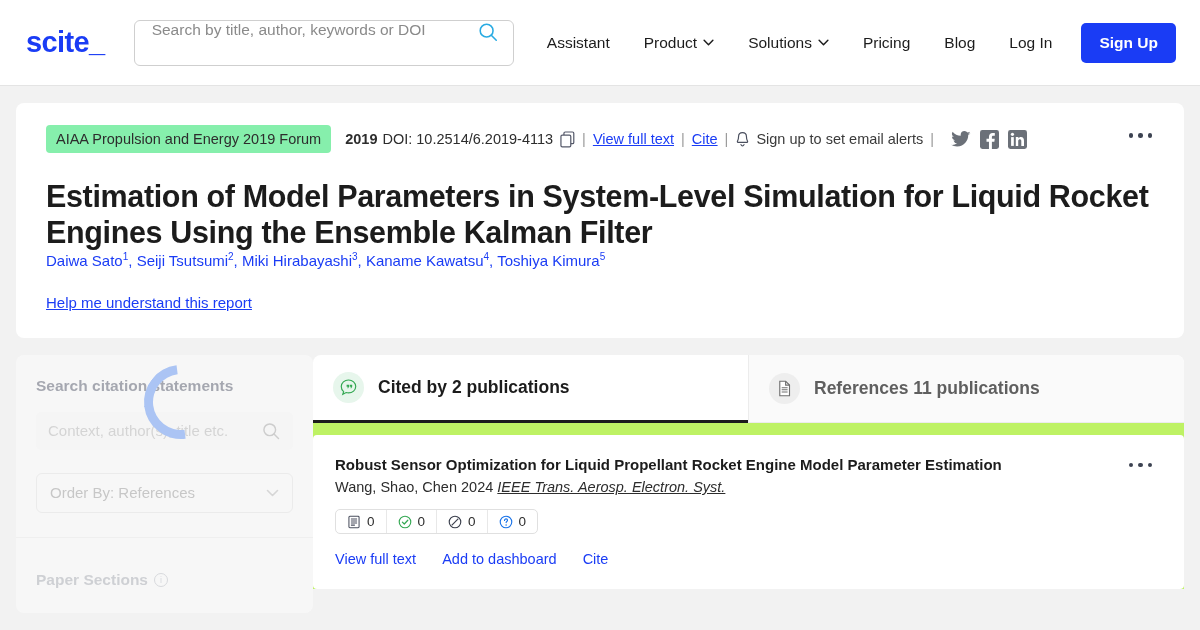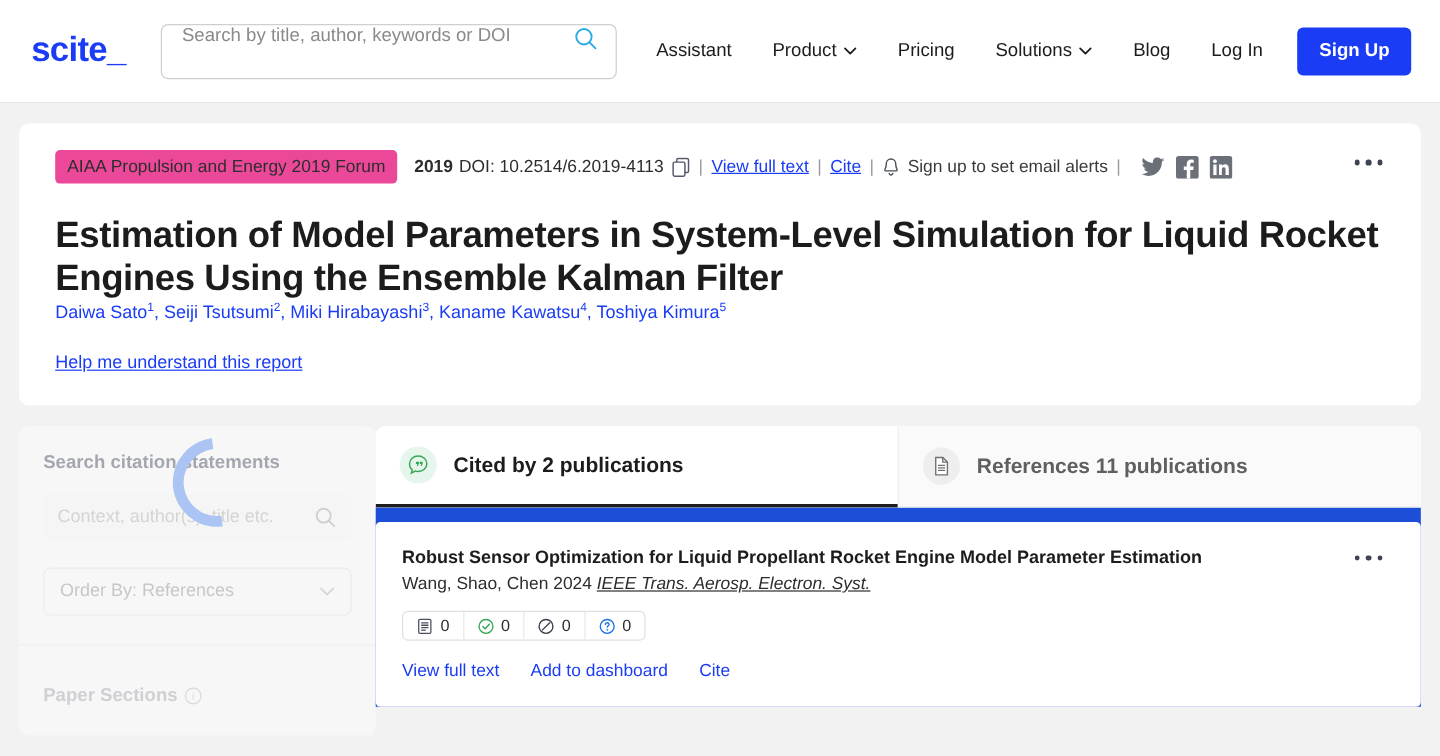--- a/index.html
+++ b/index.html
@@ -67,21 +67,21 @@
     background: #fff; border-radius: 8px;
     padding: 22px 24px 26px 30px;
     position: relative;
   }
   .meta-row {
     display: flex; align-items: center;
     font-size: 14.5px; color: #2d2d2d;
     flex-wrap: nowrap;
   }
   .journal-badge {
-    background: #ec4899; color: #2d2d2d;
+    background: #86efac; color: #2d2d2d;
     border-radius: 4px; padding: 6px 10px;
     font-size: 14.5px; white-space: nowrap;
   }
   .meta-year { font-weight: bold; margin-left: 14px; }
   .meta-doi { margin-left: 5px; color: #2d2d2d; }
   .copy-icon { width: 15px; height: 17px; margin-left: 7px; cursor: pointer; }
   .sep { color: #9a9a9a; margin: 0 7px; }
   .meta-link { color: #1a3cf5; text-decoration: underline; cursor: pointer; }
   .bell-icon { width: 15px; height: 17px; margin-right: 6px; }
   .alerts-text { color: #3a3a3a; cursor: pointer; }
@@ -200,21 +200,21 @@
     width: 31px; height: 31px; border-radius: 50%;
     display: flex; align-items: center; justify-content: center;
     flex-shrink: 0;
   }
   .tab-icon-circle.green { background: #e7f6ec; }
   .tab-icon-circle.gray { background: #eeeeee; }
   .tab-label { font-size: 17.5px; font-weight: bold; color: #1c1c1c; }
   .tab.inactive .tab-label { color: #5f5f5f; }
 
   .results {
-    background: #1d4ed8; padding-top: 12px;
+    background: #bef264; padding-top: 12px;
   }
   .result-card {
     background: #fff; border-radius: 4px;
     padding: 20px 24px 22px 22px;
     position: relative; min-height: 150px;
   }
   .result-title {
     font-size: 15px; font-weight: bold; color: #1c1c1c;
     line-height: 1.3; cursor: pointer;
   }
@@ -270,27 +270,27 @@
     <div class="nav-item">
       <span>Assistant</span>
     </div>
     <div class="nav-item">
       <span>Product</span>
       <svg class="caret" viewBox="0 0 12 8">
         <path d="M1 1.5L6 6.5L11 1.5" stroke="#1c1c1c" stroke-width="1.7" fill="none" stroke-linecap="round" stroke-linejoin="round"></path>
       </svg>
     </div>
     <div class="nav-item">
-      <span>Pricing</span>
-    </div>
-    <div class="nav-item">
       <span>Solutions</span>
       <svg class="caret" viewBox="0 0 12 8">
         <path d="M1 1.5L6 6.5L11 1.5" stroke="#1c1c1c" stroke-width="1.7" fill="none" stroke-linecap="round" stroke-linejoin="round"></path>
       </svg>
+    </div>
+    <div class="nav-item">
+      <span>Pricing</span>
     </div>
     <div class="nav-item">
       <span>Blog</span>
     </div>
     <div class="nav-item">
       <span>Log In</span>
     </div>
     <button class="signup-btn">Sign Up</button>
   </div>
 </div>

